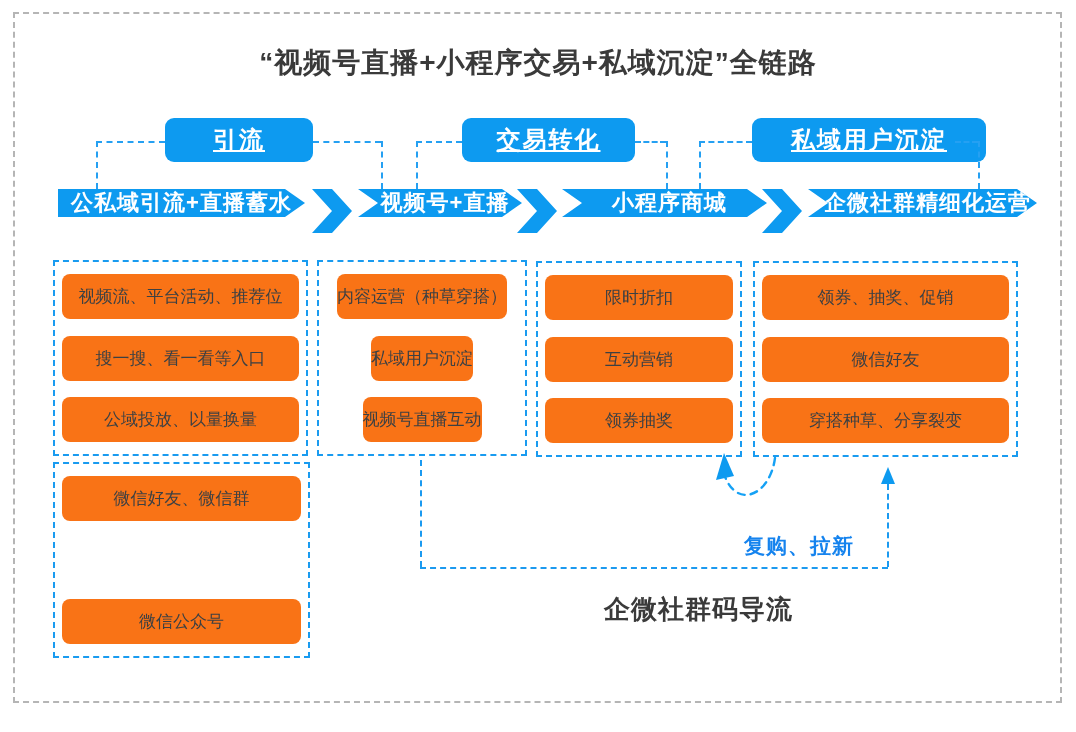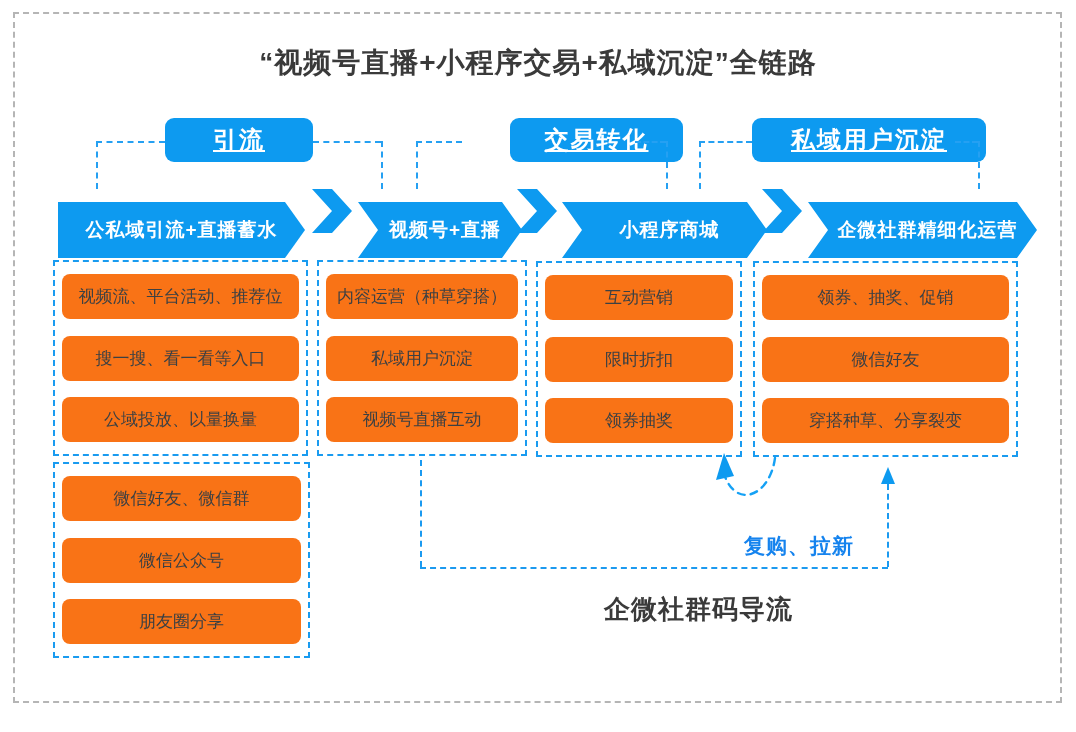--- a/index.html
+++ b/index.html
@@ -9,28 +9,28 @@
   .outer-frame{position:absolute;left:13px;top:12px;width:1045px;height:687px;
     border:2px dashed #b5b5b5;}
 
   .main-title{position:absolute;left:0;top:44px;width:1076px;text-align:center;
     font-size:28px;font-weight:bold;color:#3a3a3a;letter-spacing:1px;}
 
   .tab{position:absolute;top:118px;height:44px;background:#0d9af0;border-radius:9px;
     color:#fff;font-size:24px;font-weight:bold;display:flex;align-items:center;
     justify-content:center;letter-spacing:2px;text-decoration:underline;}
   .tab1{left:165px;width:148px;}
-  .tab2{left:462px;width:173px;margin-left:48px;}
+  .tab2{left:462px;width:173px;}
   .tab3{left:752px;width:234px;}
 
   .hline{position:absolute;top:141px;height:0;border-top:2px dashed #25a0f2;}
   .vline{position:absolute;top:141px;width:0;height:48px;border-left:2px dashed #25a0f2;}
 
-  .stage{position:absolute;top:202px;height:56px;background:#0d9af0;color:#fff;
-    font-size:19px;font-weight:bold;display:flex;align-items:center;justify-content:center;
+  .stage{position:absolute;top:189px;height:28px;background:#0d9af0;color:#fff;
+    font-size:22px;font-weight:bold;display:flex;align-items:center;justify-content:center;
     letter-spacing:1px;}
   .stage-first{clip-path:polygon(0 0,calc(100% - 20px) 0,100% 50%,calc(100% - 20px) 100%,0 100%);}
   .stage-mid{clip-path:polygon(0 0,calc(100% - 20px) 0,100% 50%,calc(100% - 20px) 100%,0 100%,20px 50%);
     padding-left:10px;}
   .sep{position:absolute;top:189px;height:44px;width:40px;background:#0d9af0;
     clip-path:polygon(0 0,50% 0,100% 50%,50% 100%,0 100%,50% 50%);}
 
   .colbox{position:absolute;border:2px dashed #199bf0;box-sizing:border-box;
     display:flex;flex-direction:column;justify-content:space-between;padding:12px 7px;}
   .colbox .item{height:45px;background:#f97316;border-radius:8px;display:flex;
@@ -83,42 +83,41 @@
   <div class="stage stage-mid" style="left:562px;width:195px;">小程序商城</div>
   <div class="sep" style="left:762px;"></div>
   <div class="stage stage-mid" style="left:808px;width:219px;">企微社群精细化运营</div>
 
   <div class="colbox" style="left:53px;top:260px;width:255px;height:196px;">
     <div class="item">视频流、平台活动、推荐位</div>
     <div class="item">搜一搜、看一看等入口</div>
     <div class="item">公域投放、以量换量</div>
   </div>
 
-  <div class="colbox" style="left:317px;top:260px;width:210px;height:196px;">
+  <div class="colbox" style="left:317px;top:260px;width:210px;height:196px;align-items:center;">
     <div class="item">内容运营（种草穿搭）</div>
     <div class="item">私域用户沉淀</div>
     <div class="item">视频号直播互动</div>
   </div>
 
   <div class="colbox" style="left:536px;top:261px;width:206px;height:196px;">
+    <div class="item">限时折扣</div>
     <div class="item">互动营销</div>
-    <div class="item">限时折扣</div>
     <div class="item">领券抽奖</div>
   </div>
 
   <div class="colbox" style="left:753px;top:261px;width:265px;height:196px;">
     <div class="item">领券、抽奖、促销</div>
     <div class="item">微信好友</div>
     <div class="item">穿搭种草、分享裂变</div>
   </div>
 
   <div class="colbox" style="left:53px;top:462px;width:257px;height:196px;">
     <div class="item">微信好友、微信群</div>
     <div class="item">微信公众号</div>
-    <div class="item">朋友圈分享</div>
   </div>
 
   <div class="loop-v1"></div>
   <div class="loop-h"></div>
   <div class="loop-v2"></div>
   <div class="loop-arrowhead"></div>
 
   <svg class="curve-arrow" width="100" height="72" viewBox="0 0 100 72">
     <path d="M 85 8 C 80 46, 46 60, 34 24" fill="none" stroke="#15a1f5" stroke-width="2.4" stroke-dasharray="7 6" stroke-linecap="round"></path>
     <polygon points="26,30 34,3 44,26" fill="#0d9af0"></polygon>

